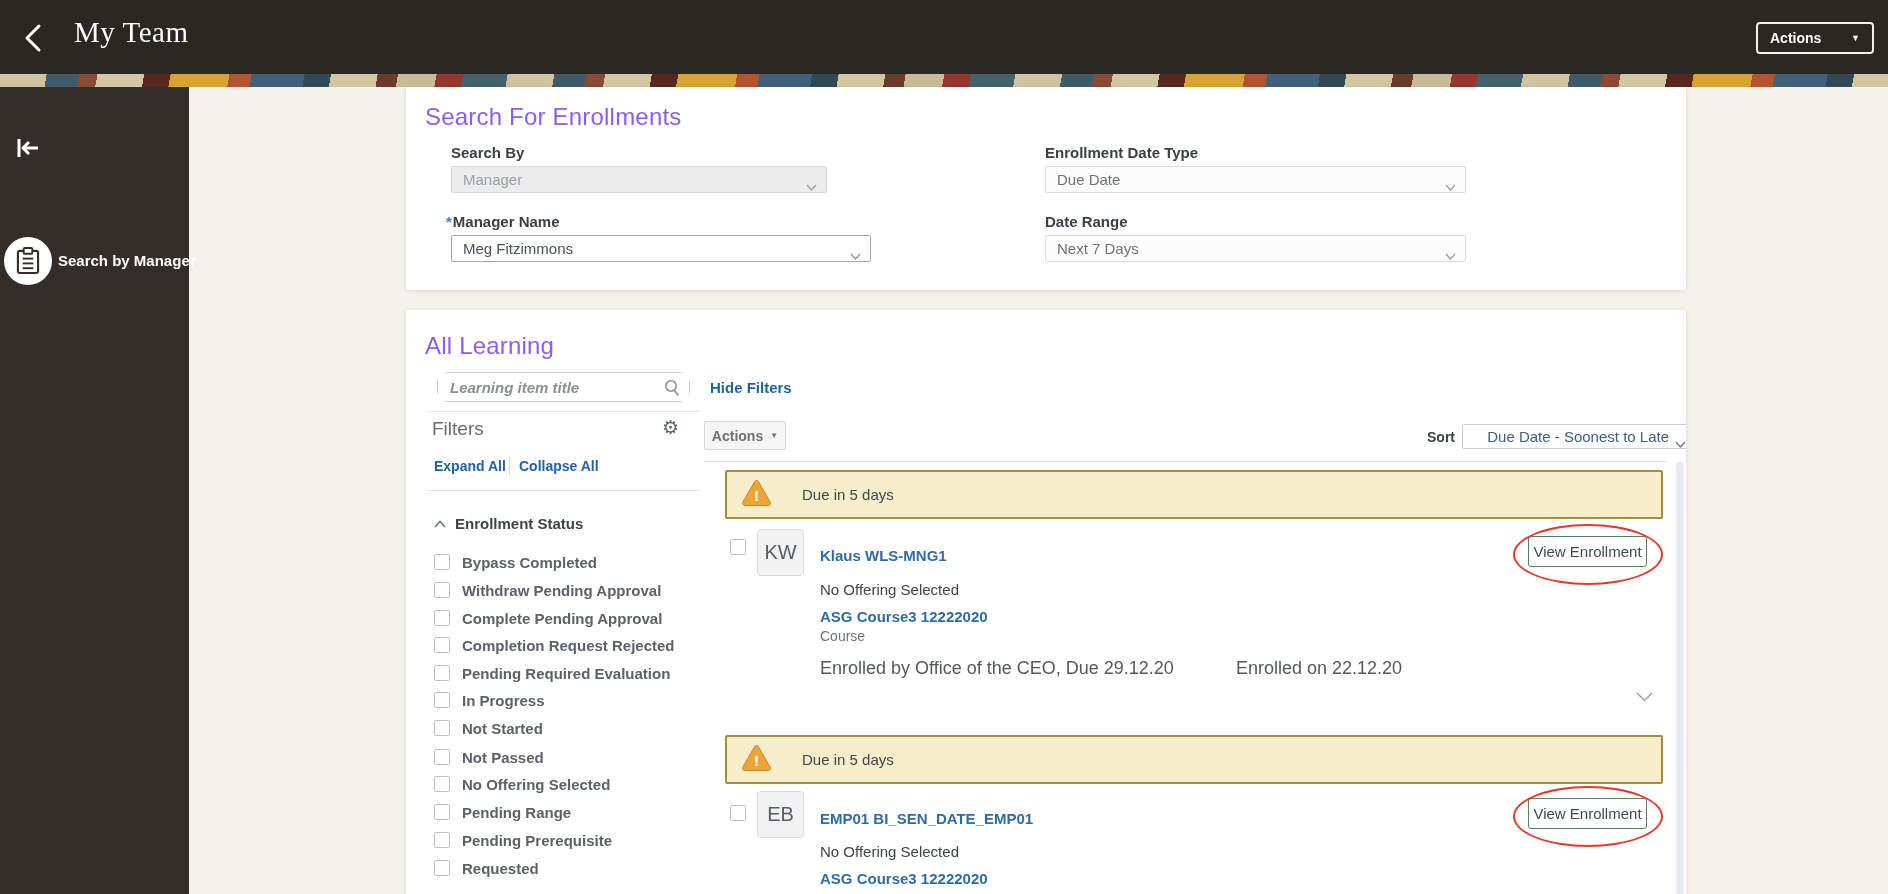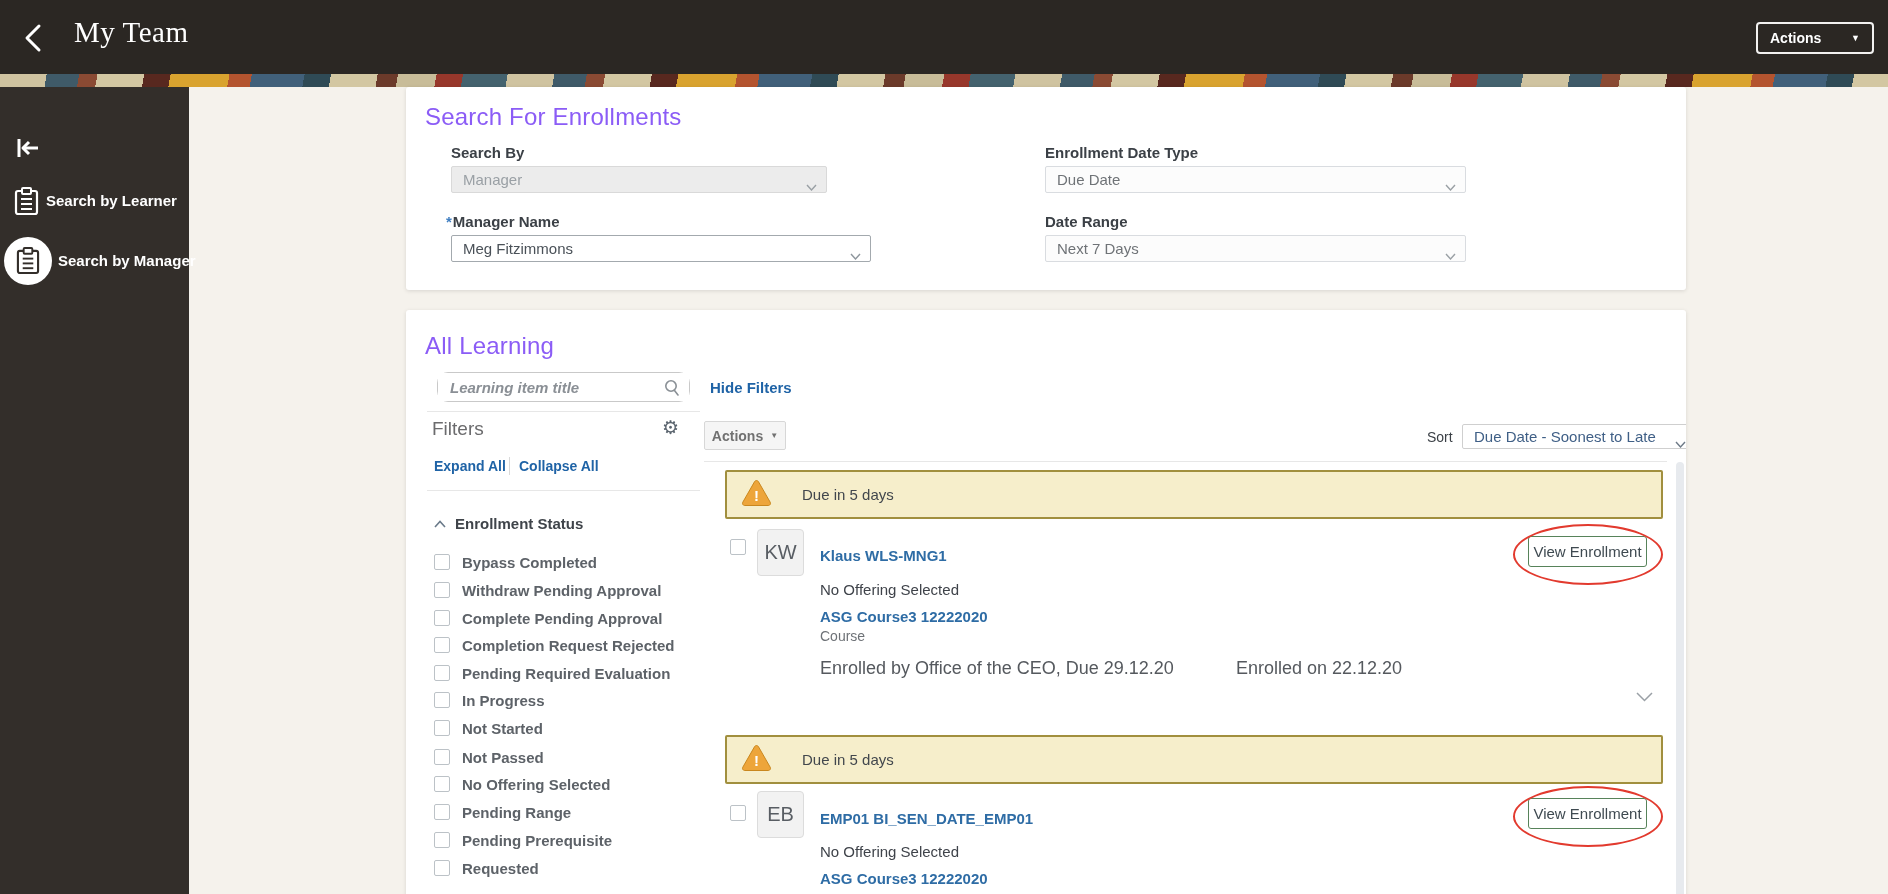--- a/index.html
+++ b/index.html
@@ -79,22 +79,22 @@
   .filter-opt { position:absolute; left:28px; height:22px; display:flex; align-items:center; gap:12px; cursor:pointer; }
   .cb { width:16px; height:16px; border:1.5px solid #bcc2c7; border-radius:2px; background:#fff; flex:0 0 auto; }
   .filter-opt .lbl { font-size:15px; font-weight:600; color:#5d6268; white-space:nowrap; }
   
   .actions-btn {
     position:absolute; left:298px; top:111px; width:82px; height:29px;
     background:#f5f5f5; border:1px solid #d7d7d7; border-radius:2px;
     font-size:14px; font-weight:bold; color:#717171; display:flex; align-items:center; justify-content:center; gap:7px; cursor:pointer;
   }
   .actions-btn .caret { font-size:8px; }
-  .sort-label { position:absolute; left:1021px; top:119px; font-size:14px; font-weight:normal; color:#3b4046; }
-  .sort-select { left:1056px; top:114px; width:234px; height:25px; font-size:15px; color:#3f5f86; background:#fff; border:1px solid #cfcfcf; padding-right:26px; }
+  .sort-label { position:absolute; left:1021px; top:119px; font-size:14px; font-weight:bold; color:#3b4046; }
+  .sort-select { left:1056px; top:114px; width:234px; height:25px; font-size:15px; color:#3f5f86; background:#fff; border:1px solid #cfcfcf; padding-right:26px;justify-content:flex-end; }
   .sort-select .chev { top:9px; }
   .scroll-strip { position:absolute; left:1270px; top:152px; width:8px; height:448px; background:#e7eaee; border-radius:4px; }
   
   .due-banner {
     position:absolute; left:319px; width:938px; height:49px;
     background:#f6eecb; border:2px solid #a18f3e; border-radius:2px;
     display:flex; align-items:center;
   }
   .due-banner .warn { margin-left:14px; }
   .due-banner .txt { margin-left:30px; font-size:15px; color:#42474d; }
@@ -135,32 +135,20 @@
 
   <div class="strip"></div>
 
   <div class="sidebar">
     <div class="collapse-btn">
       <svg width="24" height="22" viewBox="0 0 24 22">
         <line x1="3" y1="2" x2="3" y2="20" stroke="#fff" stroke-width="3"></line>
         <line x1="8" y1="11" x2="22" y2="11" stroke="#fff" stroke-width="3"></line>
         <polyline points="13,5 7,11 13,17" fill="none" stroke="#fff" stroke-width="3" stroke-linejoin="round"></polyline>
       </svg>
-    </div>
-    <div class="side-item learner">
-      <span class="ic">
-        <svg width="25" height="29" viewBox="0 0 25 29">
-          <rect x="2" y="4" width="21" height="23" rx="2" fill="none" stroke="#fff" stroke-width="2.2"></rect>
-          <rect x="8" y="1" width="9" height="6" rx="1" fill="#332e2a" stroke="#fff" stroke-width="2"></rect>
-          <line x1="7" y1="12" x2="18" y2="12" stroke="#fff" stroke-width="2"></line>
-          <line x1="7" y1="17" x2="18" y2="17" stroke="#fff" stroke-width="2"></line>
-          <line x1="7" y1="22" x2="18" y2="22" stroke="#fff" stroke-width="2"></line>
-        </svg>
-      </span>
-      <span class="lbl">Search by Learner</span>
     </div>
     <div class="side-item manager">
       <span class="circle">
         <svg width="24" height="28" viewBox="0 0 25 29">
           <rect x="2" y="4" width="21" height="23" rx="2" fill="none" stroke="#332e2a" stroke-width="2.2"></rect>
           <rect x="8" y="1" width="9" height="6" rx="1" fill="#fff" stroke="#332e2a" stroke-width="2"></rect>
           <line x1="7" y1="12" x2="18" y2="12" stroke="#332e2a" stroke-width="2"></line>
           <line x1="7" y1="17" x2="18" y2="17" stroke="#332e2a" stroke-width="2"></line>
           <line x1="7" y1="22" x2="18" y2="22" stroke="#332e2a" stroke-width="2"></line>
         </svg>

